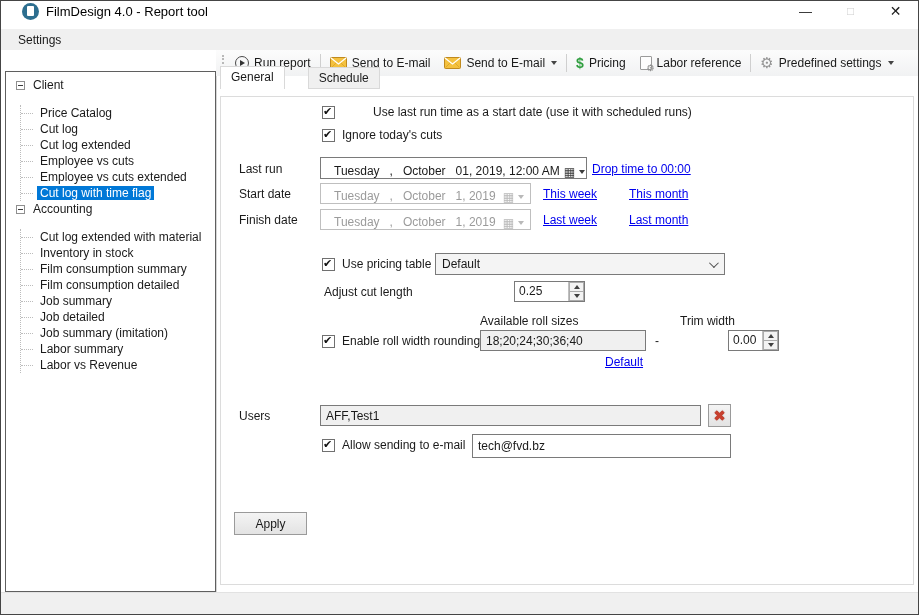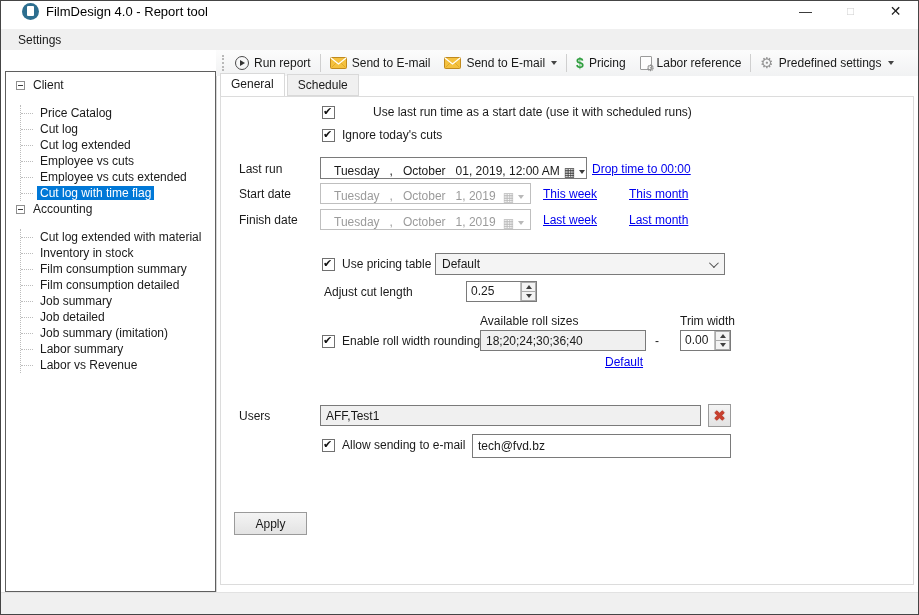--- a/index.html
+++ b/index.html
@@ -39,21 +39,21 @@
   .tree-panel { position:absolute; left:4px; top:70px; width:211px; height:521px; background:#fff; border:1px solid #5f5f5f; padding:5px 0 0 10px; overflow:hidden; }
   .tree-row { height:16px; display:flex; align-items:center; white-space:nowrap; }
   .expander { width:9px; height:9px; border:1px solid #8f8f8f; background:#fff; position:relative; margin-right:5px; flex:0 0 auto; }
   .expander::after { content:""; position:absolute; left:1px; top:3px; width:5px; border-top:1px solid #3c3c3c; }
   .tree-children { margin-left:4px; border-left:1px dotted #bcbcbc;margin-top:12px; }
   .tree-children .tree-row::before { content:""; width:12px; border-top:1px dotted #bcbcbc; margin-right:4px; flex:0 0 auto; }
   .tree-label { padding:0 3px; }
   .tree-label.selected { background:#0078d7; color:#fff; }
 
   
-  .tabs { position:absolute; left:219px; top:72px; display:flex; align-items:center; }
+  .tabs { position:absolute; left:219px; top:65px; display:flex; align-items:center;gap:21px; }
   .tab { padding:3px 10px 3px; border:1px solid #d9d9d9; background:#f0f0f0; margin-right:2px; position:relative; }
   .tab.active { background:#fff; border-bottom:none; padding-bottom:5px; z-index:3; }
   .tab-page { position:absolute; left:219px; top:95px; width:694px; height:489px; background:#fff; border:1px solid #dcdcdc; z-index:1; }
 
   
   .abs { position:absolute; }
   .flabel { color:#1a1a1a; white-space:nowrap; }
   .cb-row { display:flex; align-items:center; white-space:nowrap; }
   .cb-box { width:13px; height:13px; border:1px solid #707070; background:#fff; margin-right:7px; position:relative; flex:0 0 auto; }
   .cb-box::after { content:"✔"; position:absolute; left:0px; top:-2px; font-size:11px; color:#111; }
@@ -64,21 +64,21 @@
   .dtp-text { white-space:pre; flex:1 1 auto; }
   .cal-btn { display:flex; align-items:center; gap:4px; margin-left:4px; }
   .cal-glyph { font-size:12px; color:#3c3c3c; line-height:12px; }
   .cal-arrow { width:0; height:0; border-left:3px solid transparent; border-right:3px solid transparent; border-top:4px solid #3c3c3c; }
   .dtp.disabled { border-color:#bfbfbf; color:#9b9b9b; }
   .dtp.disabled .cal-glyph { color:#b9b9b9; }
   .dtp.disabled .cal-arrow { border-top-color:#b9b9b9; }
   .combo { border:1px solid #7a7a7a; background:#f4f4f4; height:22px; display:flex; align-items:center; padding:0 8px 0 6px; }
   .combo-text { flex:1 1 auto; }
   .chev { width:7px; height:7px; border-right:1px solid #505050; border-bottom:1px solid #505050; transform:rotate(45deg) translateY(-2px); }
-  .spin { border:1px solid #7a7a7a; background:#fff; height:21px; display:flex; }
+  .spin { border:1px solid #7a7a7a; background:#fff; height:21px; display:flex;margin-left:48px; }
   .spin-text { flex:1 1 auto; padding:2px 4px; white-space:pre; }
   .spin-btns { width:16px; display:flex; flex-direction:column; border-left:1px solid #bfbfbf; }
   .spin-btn { flex:1; background:#f3f3f3; border:1px solid #ababab; display:flex; align-items:center; justify-content:center; }
   .spin-btn + .spin-btn { border-top:none; }
   .spin-btn.up::after { content:""; border-left:3px solid transparent; border-right:3px solid transparent; border-bottom:4px solid #404040; }
   .spin-btn.down::after { content:""; border-left:3px solid transparent; border-right:3px solid transparent; border-top:4px solid #404040; }
   .btn { border:1px solid #9a9a9a; background:linear-gradient(#f4f4f4,#e3e3e3); display:flex; align-items:center; justify-content:center; }
   .del-btn { width:23px; height:23px; font-size:15px; font-weight:bold; color:#c8402f; text-shadow:0 0 1px #8c2314; }
 
   

